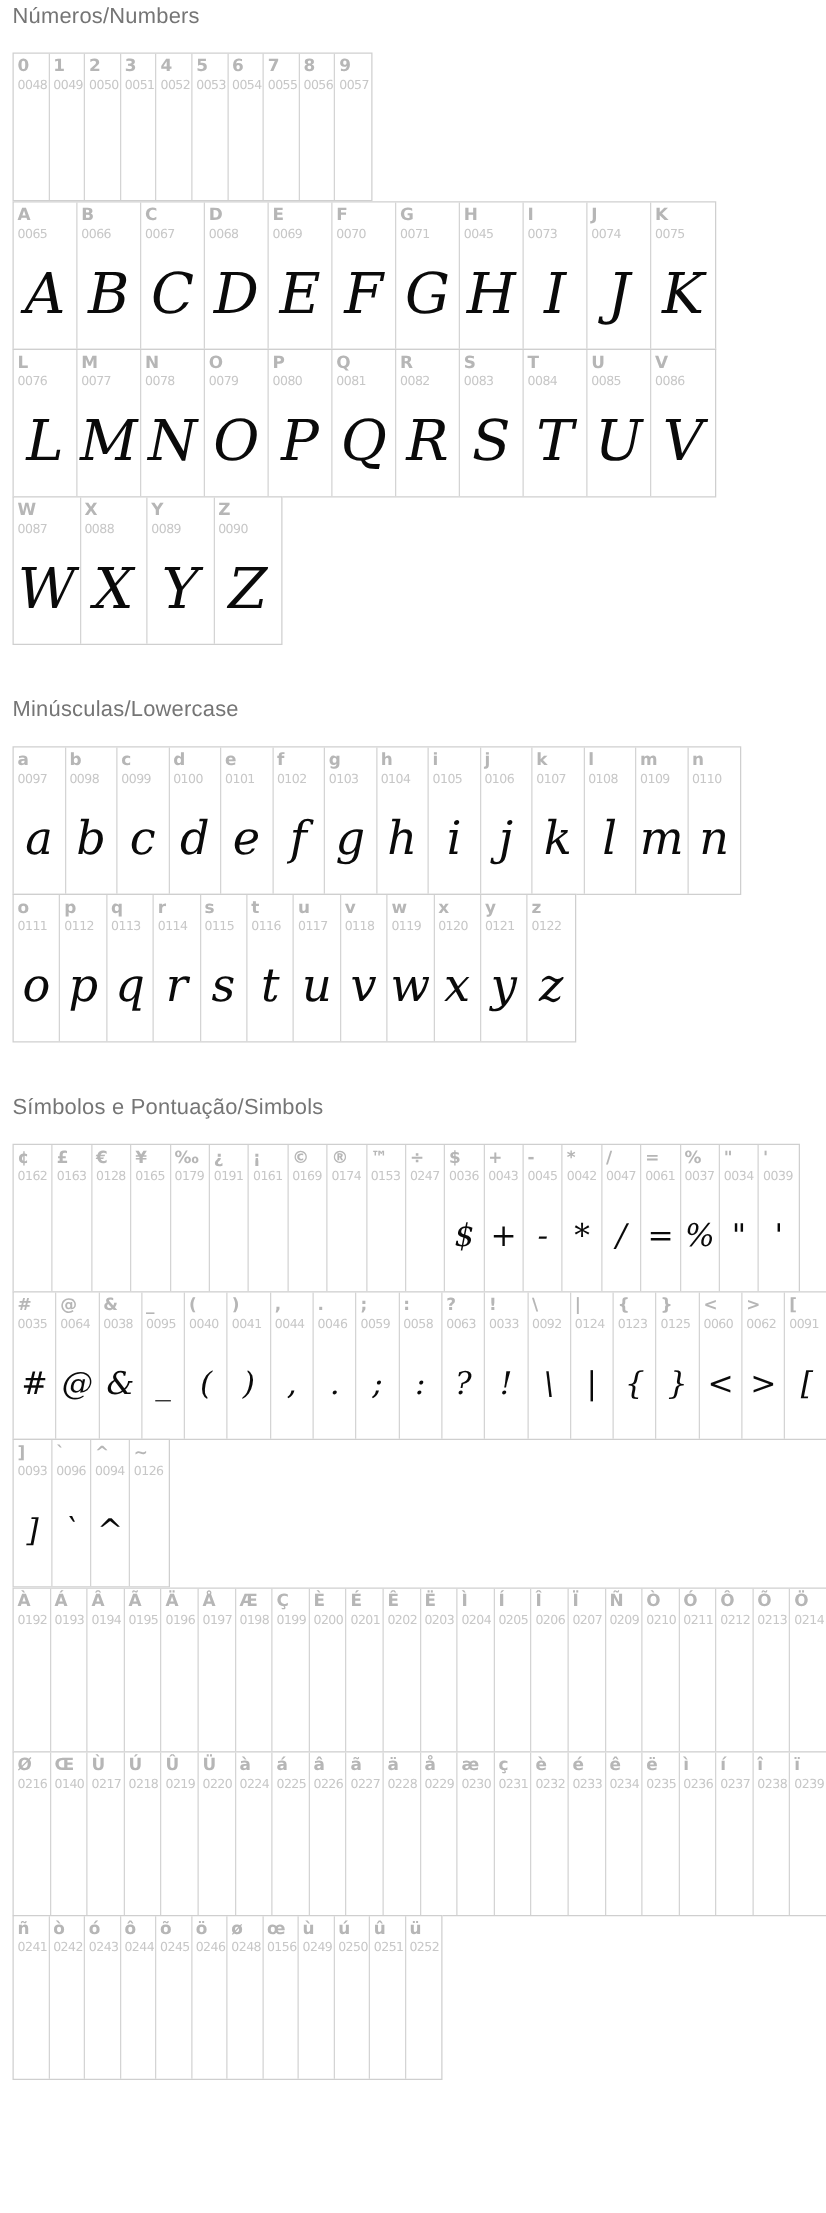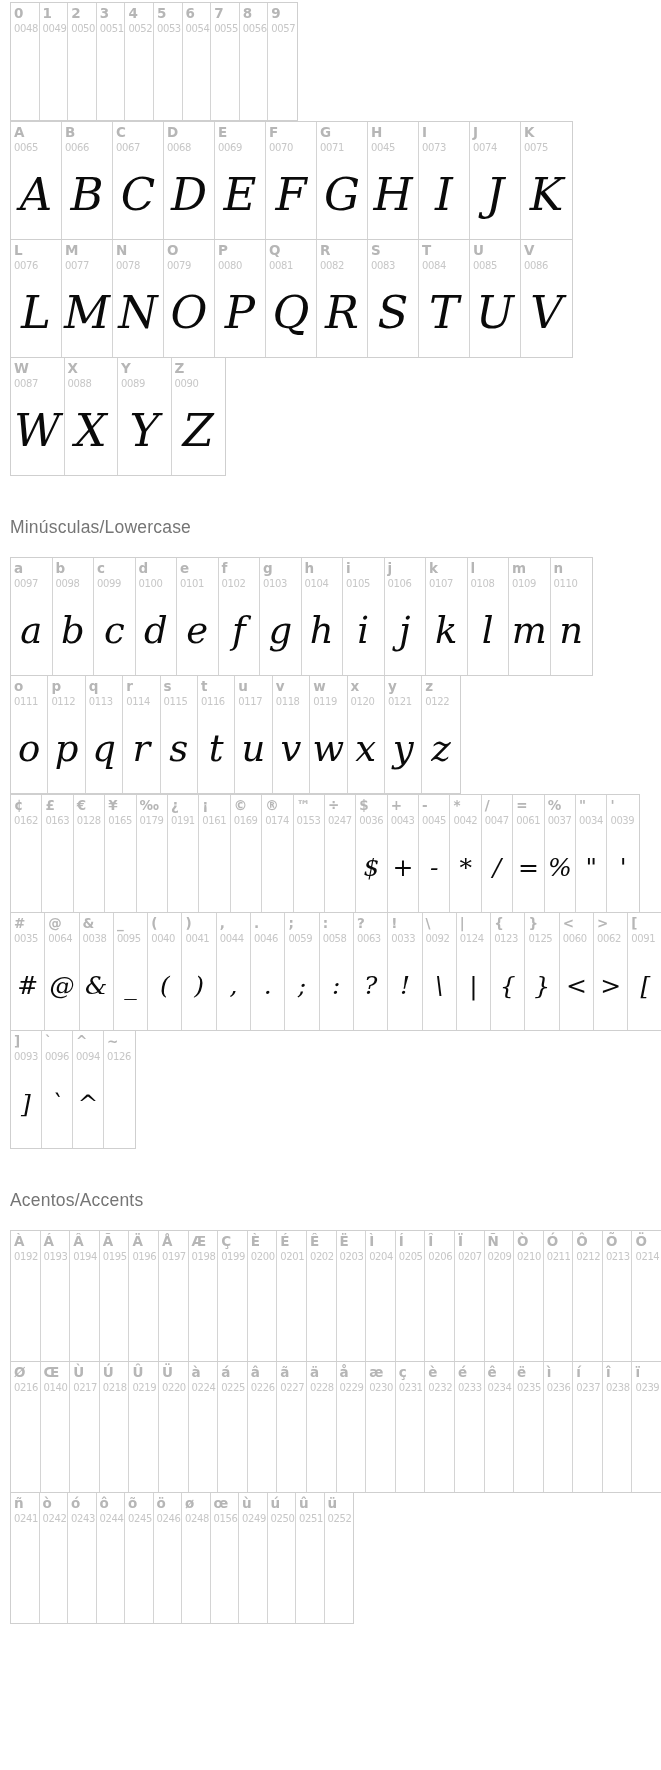--- a/index.html
+++ b/index.html
@@ -42,20 +42,21 @@
   .sec-symbols  .glyph{font-size:25px;}
   .sec-numbers  .glyph{font-size:24px;}
   .sec-accents  .glyph{font-size:24px;}
 </style>
 </head>
 <body>
 
 <main>
 
   <section class="sec-numbers">
+    <h2>Números/Numbers</h2>
     <div class="rows">
         <div class="row" style="height: 117px;">
           <div class="cell" style="width: 28.6px;">
             <span class="char">0</span>
             <span class="code">0048</span>
             <span class="glyph"></span>
           </div>
           <div class="cell" style="width: 28.6px;">
             <span class="char">1</span>
             <span class="code">0049</span>
@@ -380,20 +381,21 @@
           <div class="cell" style="width: 37.4px;">
             <span class="char">z</span>
             <span class="code">0122</span>
             <span class="glyph">z</span>
           </div>
         </div>
       </div>
   </section>
 
   <section class="sec-symbols">
+    <h2>Símbolos e Pontuação/Simbols</h2>
     <div class="rows">
         <div class="row" style="height: 117px;">
           <div class="cell" style="width: 31.4px;">
             <span class="char">¢</span>
             <span class="code">0162</span>
             <span class="glyph"></span>
           </div>
           <div class="cell" style="width: 31.4px;">
             <span class="char">£</span>
             <span class="code">0163</span>
@@ -606,21 +608,20 @@
           <div class="cell" style="width: 31px;">
             <span class="char">~</span>
             <span class="code">0126</span>
             <span class="glyph"></span>
           </div>
         </div>
       </div>
   </section>
 
   <section class="sec-accents">
-    <h2>Acentos/Accents</h2>
     <div class="rows">
         <div class="row" style="height: 130px;">
           <div class="cell" style="width: 29.6px;">
             <span class="char">À</span>
             <span class="code">0192</span>
             <span class="glyph"></span>
           </div>
           <div class="cell" style="width: 29.6px;">
             <span class="char">Á</span>
             <span class="code">0193</span>

